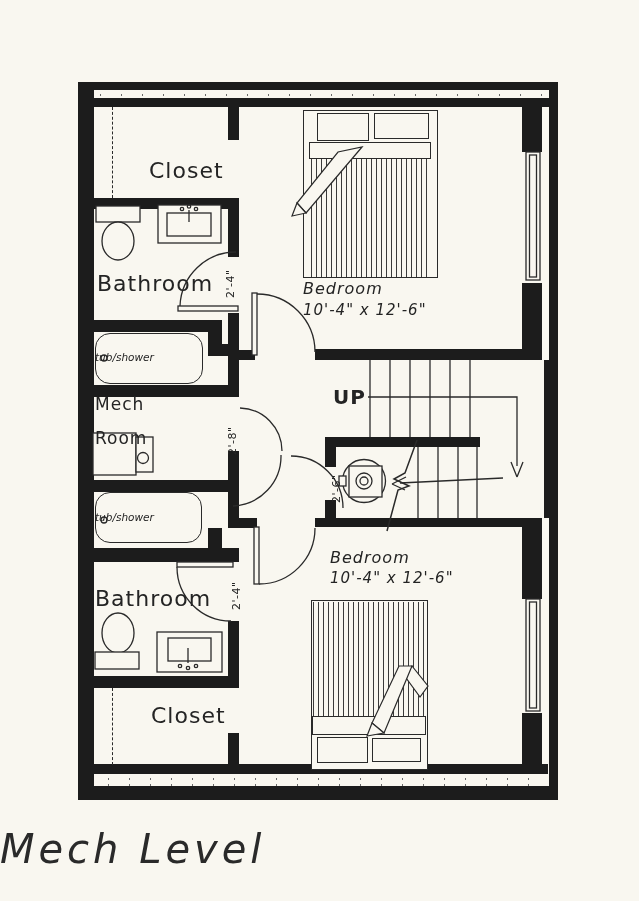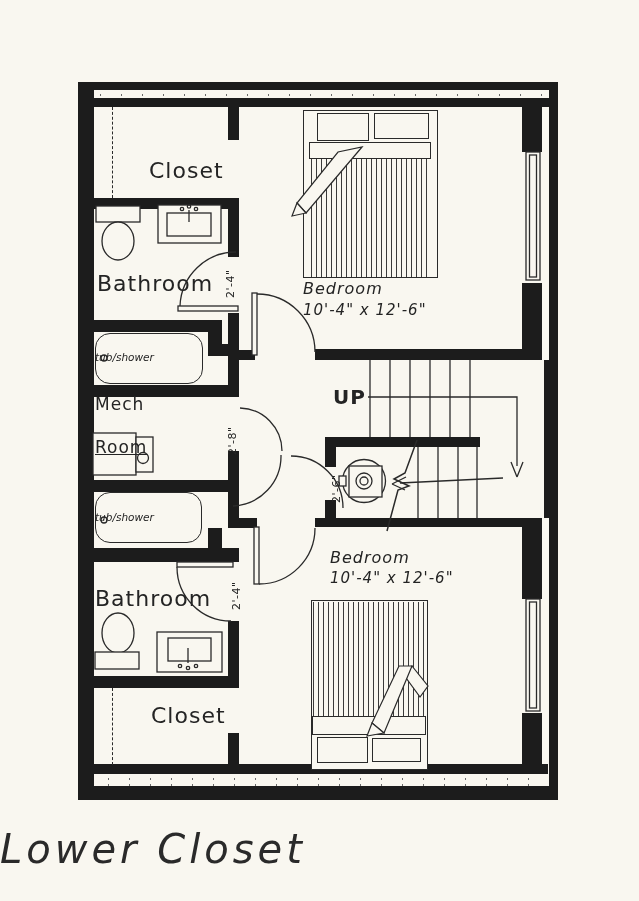--- a/index.html
+++ b/index.html
@@ -198,32 +198,32 @@
         <path d="M412,666 L384,733 L372,723 L399,666 Z" fill="#f9f7f0"></path>
         <path d="M384,733 L372,723 L367,736 Z" fill="#f9f7f0"></path>
       </g>
     </g>
   </svg>
 
   <div class="lbl room-lbl" style="left:149px;top:158px;">Closet</div>
   <div class="lbl room-lbl" style="left:97px;top:271px;">Bathroom</div>
   <div class="lbl ctr" style="left:95px;top:351px;width:108px;font-size:10.5px;">tub/shower</div>
   <div class="lbl" style="left:95px;top:394px;font-size:17px;letter-spacing:1px;">Mech</div>
-  <div class="lbl" style="left:95px;top:437px;font-size:17px;letter-spacing:1px;text-decoration:underline;">Room</div>
+  <div class="lbl" style="left:95px;top:428px;font-size:17px;letter-spacing:1px;">Room</div>
   <div class="lbl ctr" style="left:95px;top:511px;width:107px;font-size:10.5px;">tub/shower</div>
   <div class="lbl room-lbl" style="left:95px;top:586px;">Bathroom</div>
   <div class="lbl room-lbl" style="left:151px;top:703px;">Closet</div>
 
   <div class="lbl ctr" style="left:303px;top:279px;width:160px;font-size:16px;letter-spacing:1px;">Bedroom</div>
   <div class="lbl ctr dim-lbl" style="left:303px;top:301px;width:195px;">10'-4" x 12'-6"</div>
   <div class="lbl ctr" style="left:330px;top:548px;width:160px;font-size:16px;letter-spacing:1px;">Bedroom</div>
   <div class="lbl ctr dim-lbl" style="left:330px;top:569px;width:190px;">10'-4" x 12'-6"</div>
 
   <div class="lbl" style="left:333px;top:385px;font-size:20px;letter-spacing:1px;font-weight:bold;">UP</div>
 
   <div class="lbl rot" style="left:224px;top:298px;">2'-4"</div>
   <div class="lbl rot" style="left:226px;top:455px;">2'-8"</div>
   <div class="lbl rot" style="left:230px;top:610px;">2'-4"</div>
   <div class="lbl rot" style="left:330px;top:503px;">2'-6"</div>
 
-  <div class="lbl ctr title" style="left:0;top:826px;width:639px;">Lower Closet</div>
+  <div class="lbl ctr title" style="left:0;top:826px;width:639px;">Mech Level</div>
 
 </div>
 
 </body></html>

